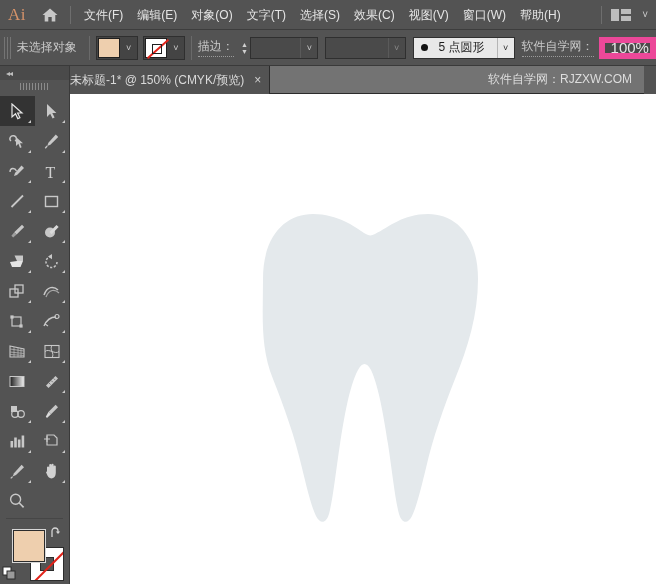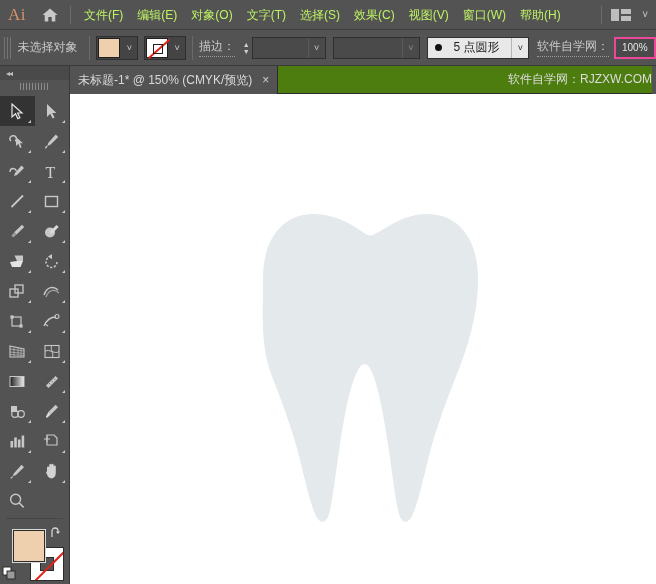--- a/index.html
+++ b/index.html
@@ -25,21 +25,21 @@
     color: #d6936a; font-size: 17px; font-weight: 400;
     letter-spacing: .5px; font-family: "Liberation Serif", serif;
   }
   .home-btn {
     width: 32px; height: 30px;
     display: flex; align-items: center; justify-content: center;
   }
   .vsep { width: 1px; height: 18px; background: #6e6e6e; margin: 0 6px 0 4px; }
   .menu-items { display: flex; align-items: center; }
   .menu-item {
-    color: #bef264; font-size: 12px; padding: 4px 7px; white-space: nowrap;
+    color: #e5e5e5; font-size: 12px; padding: 4px 7px; white-space: nowrap;
     line-height: 14px;
   }
   .menubar-right {
     margin-left: auto; display: flex; align-items: center; padding-right: 8px;
   }
   .arrange-icon { display: flex; align-items: center; margin: 0 4px 0 2px; }
   .chev-sm { color: #cfcfcf; font-size: 10px; margin-left: 6px; }
 
   
   .controlbar {
@@ -105,40 +105,40 @@
   .field.stroke-w { width: 78px; }
   .field.profile { width: 92px; }
   .field.profile .field-arrow { color: #8d8d8d; }
   .field.light { background: #e8e8e8; border: 1px solid #2f2f2f; }
   .field.light .field-input { color: #1d1d1d; }
   .field.light .field-arrow { color: #222; border-left: 1px solid #b5b5b5; background: #e8e8e8; }
   .brush-dot {
     width: 7px; height: 7px; border-radius: 50%; background: #111; margin: 0 5px 0 7px;
   }
   .opacity-val {
-    background: #4a4a4a; border: 2px solid #ec4899; height: 22px; min-width: 42px;
+    background: #4a4a4a; border: 6px solid #ec4899; height: 22px; min-width: 42px;
     display: flex; align-items: center; padding: 0 6px;
-    color: #e6e6e6; font-size: 10px;
+    color: #e6e6e6; font-size: 15px;
   }
 
   
   .tabbar {
-    position: absolute; left: 66px; top: 66px; width: 586px; height: 28px;
-    background: #4d7c0f; display: flex; align-items: stretch;
+    position: absolute; left: 58px; top: 66px; width: 586px; height: 28px;
+    background: #737373; display: flex; align-items: stretch;
     border-bottom: 1px solid #2b2b2b;
   }
   .doctab {
     background: #535353; display: flex; align-items: center;
     padding: 0 8px 0 12px; color: #d9d9d9; font-size: 12px;
     border-right: 1px solid #2b2b2b; height: 28px;
   }
   .tab-close { color: #cfcfcf; font-size: 12px; margin-left: 10px; line-height: 12px; }
   .watermark {
     margin-left: auto; display: flex; align-items: center;
-    color: #dddddd; font-size: 12px; white-space: nowrap;
+    color: #dddddd; font-size: 12px; padding-right: 12px; white-space: nowrap;
   }
 
   
   .toolpanel {
     position: absolute; left: 0; top: 66px; width: 70px; height: 518px;
     background: #535353; border-right: 1px solid #3a3a3a;
   }
   .tp-header {
     height: 14px; background: #4a4a4a; display: flex; align-items: center;
     padding-left: 6px;

